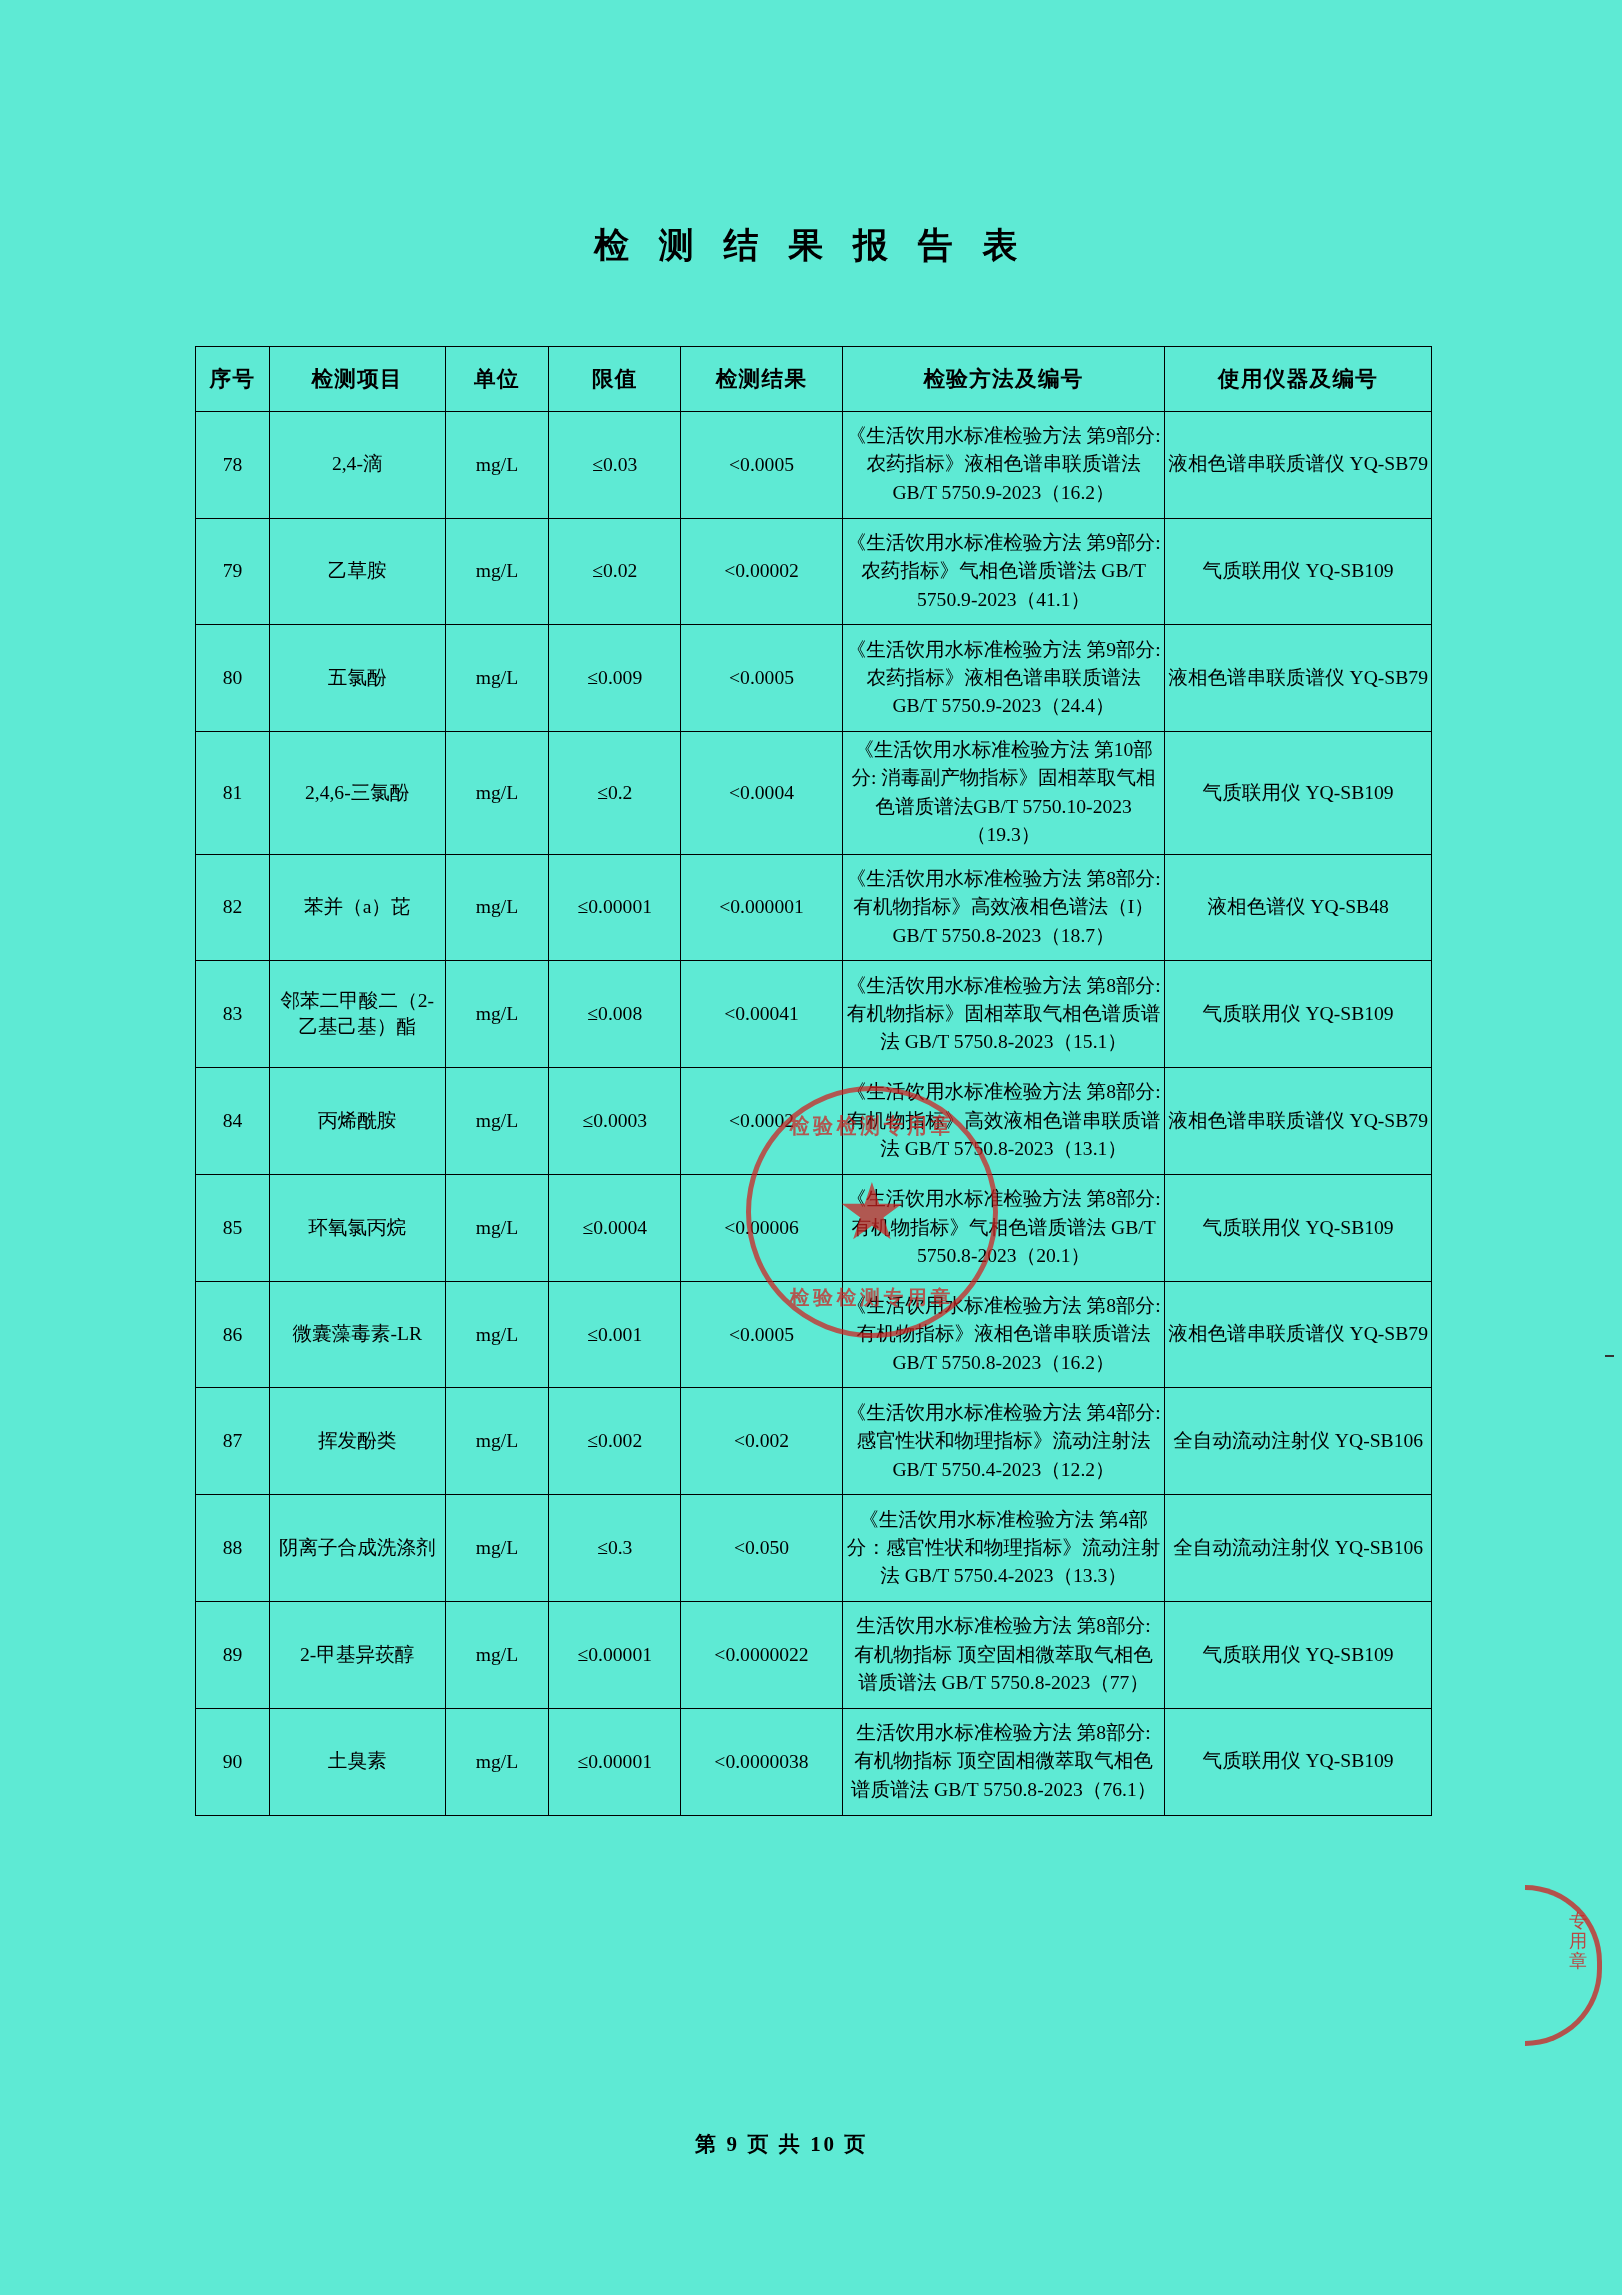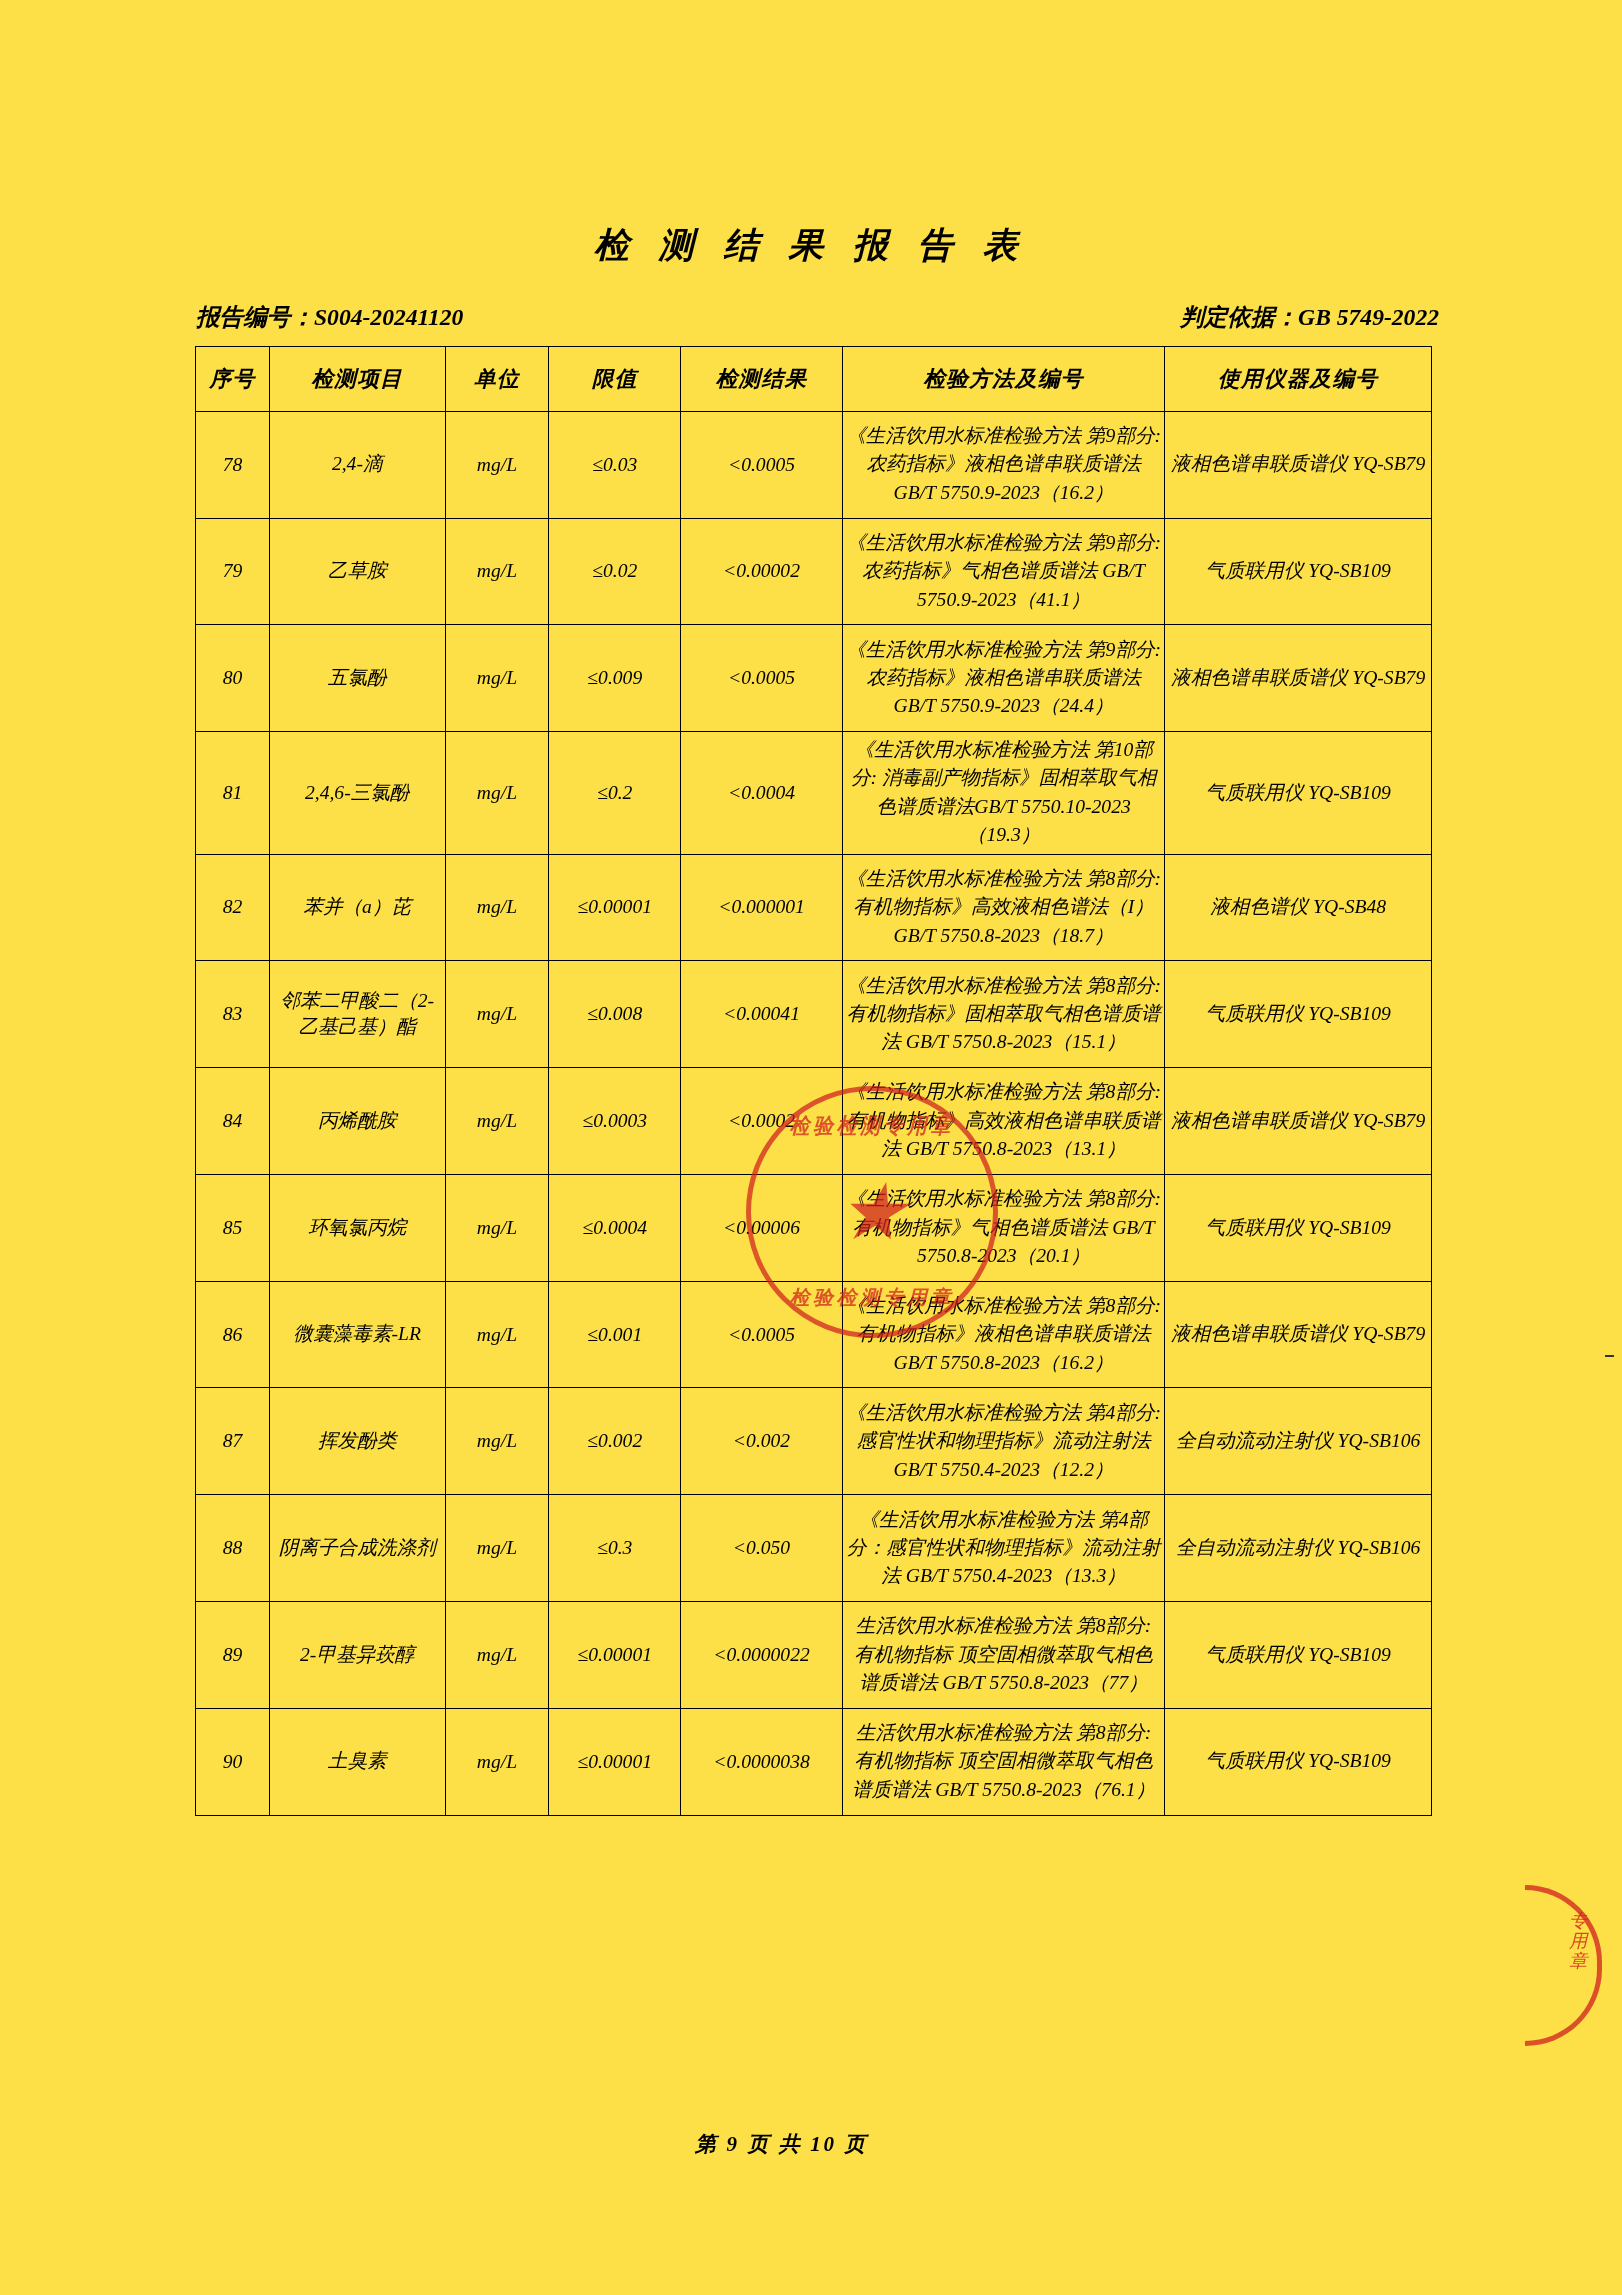--- a/index.html
+++ b/index.html
@@ -8,23 +8,22 @@
     background: #ffffff;
   }
   body {
     font-family: "Liberation Serif", "DejaVu Serif", serif;
     color: #000000;
   }
   .page {
     position: relative;
     width: 1622px;
     height: 2295px;
-    background: #fde047;
+    background: #5eead4;
     overflow: hidden;
-    font-style: italic;
   }
   .sheet {
     position: absolute;
     left: 0; top: 0;
     width: 1622px;
     height: 2295px;
   }
   .doc-title {
     position: absolute;
     top: 222px;
@@ -189,28 +188,20 @@
   }
 </style>
 </head>
 <body>
 
 <div class="page">
   <div class="sheet">
 
     <div class="doc-title">检 测 结 果 报 告 表</div>
 
-    <div class="meta-row">
-      <div>
-        <span class="meta-label">报告编号：</span><span class="meta-value">S004-20241120</span>
-      </div>
-      <div>
-        <span class="meta-label">判定依据：</span><span class="meta-value">GB 5749-2022</span>
-      </div>
-    </div>
 
     <table class="report">
       <colgroup>
         <col class="col-no">
         <col class="col-item">
         <col class="col-unit">
         <col class="col-limit">
         <col class="col-result">
         <col class="col-method">
         <col class="col-instr">

